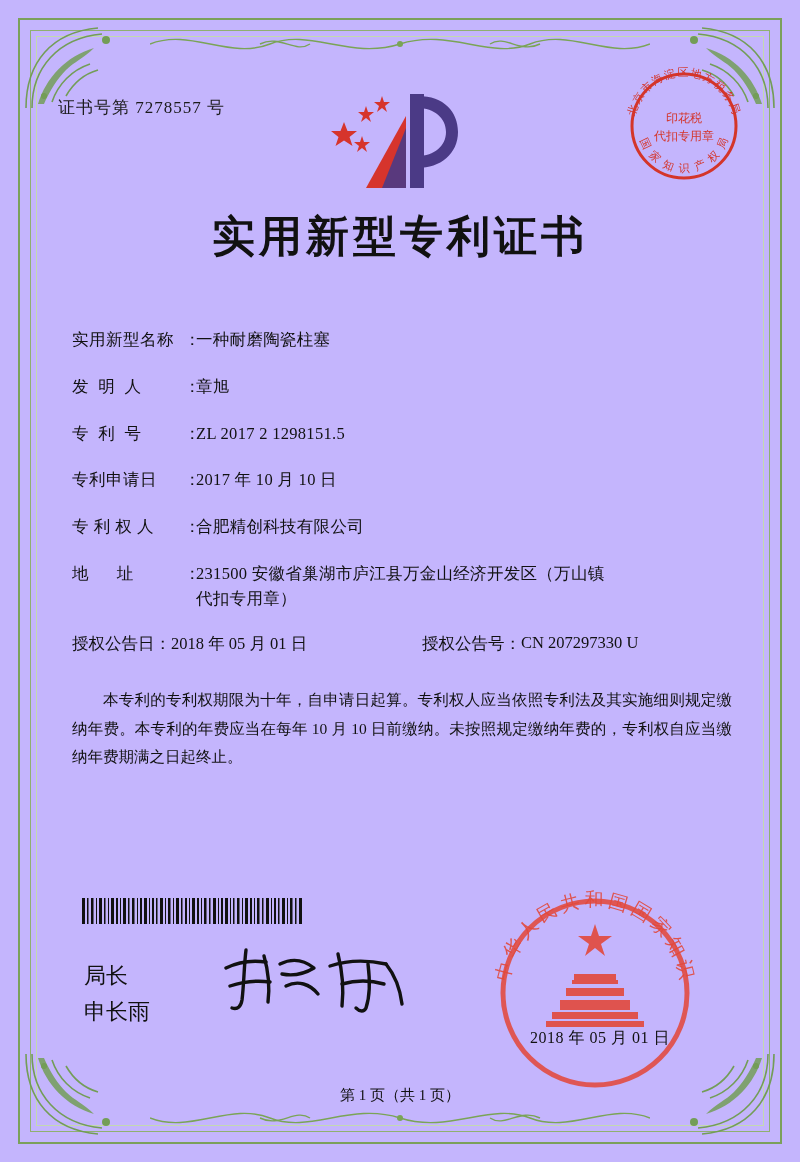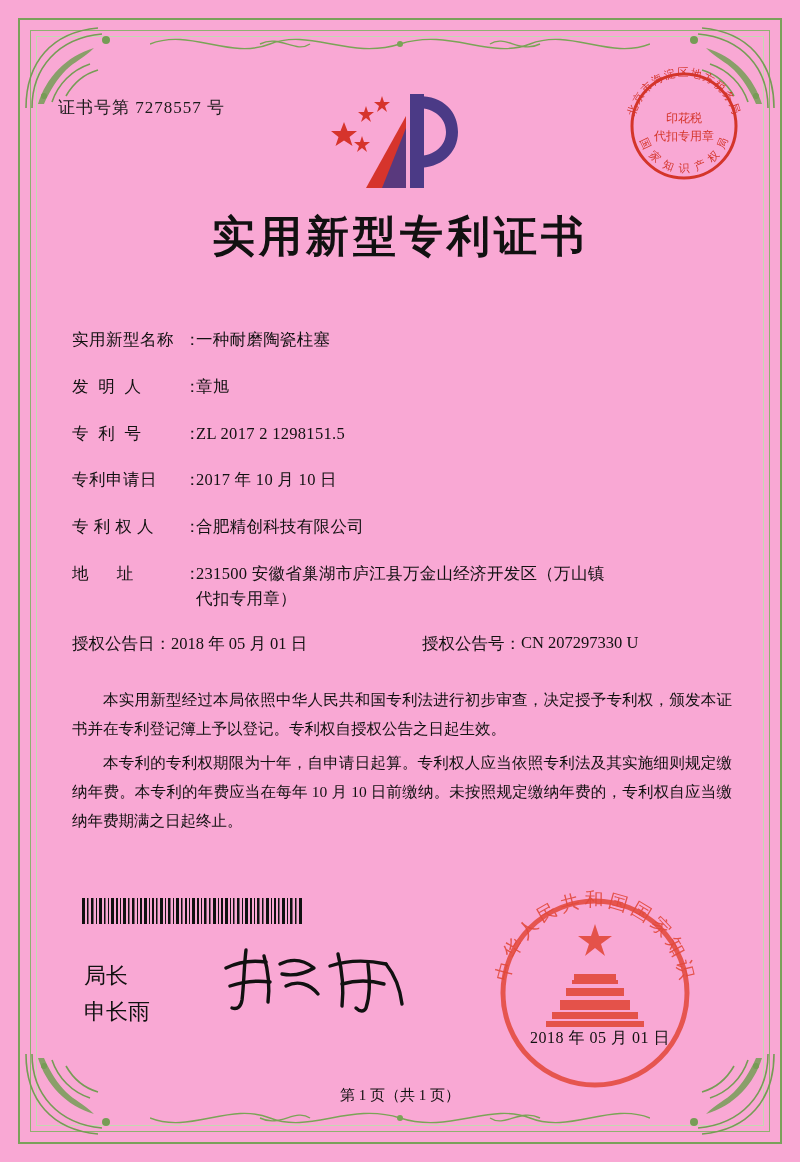--- a/index.html
+++ b/index.html
@@ -13,21 +13,21 @@
     font-family: "Liberation Serif", serif;
     position: relative;
     overflow: hidden;
   }
 
   .certificate {
     position: absolute;
     left: 0; top: 0;
     width: 800px;
     height: 1162px;
-    background: #f9a8d4;
+    background: #c4b5fd;
   }
 
   
   .border-outer {
     position: absolute;
     left: 18px; top: 18px;
     width: 764px; height: 1126px;
     border: 2px solid #7ba05b;
     box-sizing: border-box;
   }
@@ -354,21 +354,20 @@
       </span>
       <span class="pub-right">
         <span>授权公告号</span>
         <span>：</span>
         <span>CN 207297330 U</span>
       </span>
     </div>
   </div>
 
   <div class="body-text">
-    <p>本实用新型经过本局依照中华人民共和国专利法进行初步审查，决定授予专利权，颁发本证书并在专利登记簿上予以登记。专利权自授权公告之日起生效。</p>
     <p>本专利的专利权期限为十年，自申请日起算。专利权人应当依照专利法及其实施细则规定缴纳年费。本专利的年费应当在每年 10 月 10 日前缴纳。未按照规定缴纳年费的，专利权自应当缴纳年费期满之日起终止。</p>
   </div>
 
   <div class="barcode">
     <svg viewBox="0 0 224 26" preserveAspectRatio="none">
       <g fill="#111">
         <rect x="0" y="0" width="3" height="26"></rect>
           <rect x="5" y="0" width="1.5" height="26"></rect>
         <rect x="9" y="0" width="2.5" height="26"></rect>
           <rect x="14" y="0" width="1" height="26"></rect>

